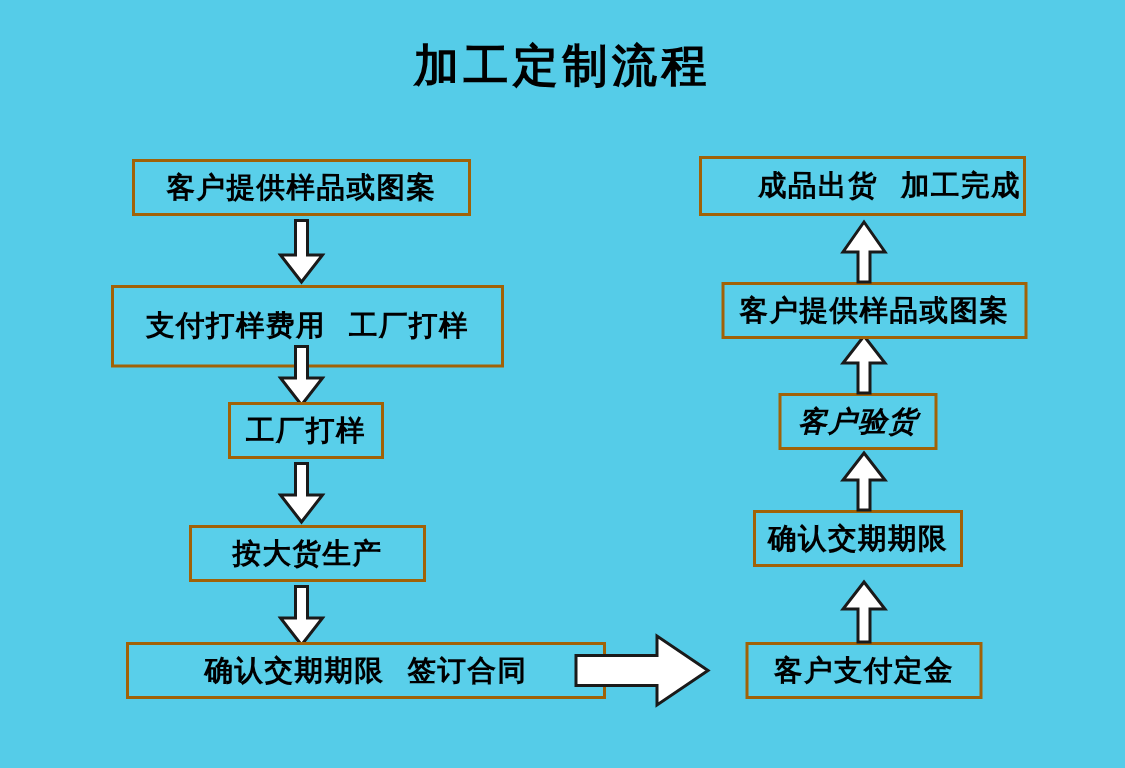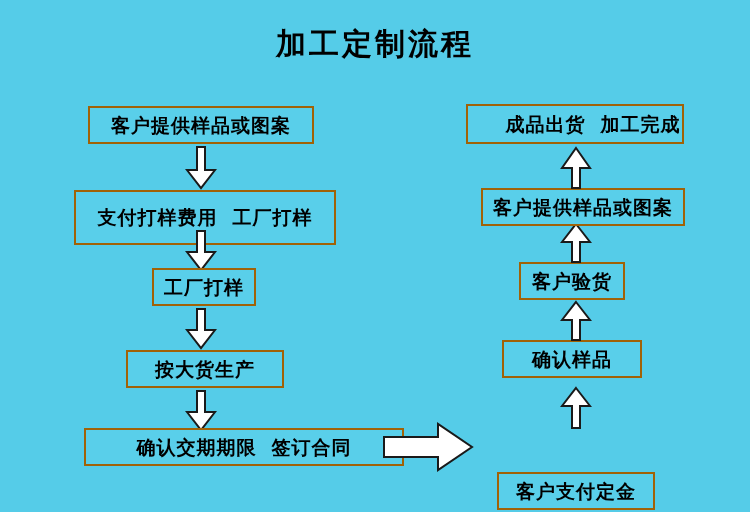--- a/index.html
+++ b/index.html
@@ -103,37 +103,37 @@
   </div>
 
   <div class="node" style="left:84px; top:428px; width:320px; height:38px;">确认交期期限  签订合同</div>
 
   <div class="arrow" style="left:382px; top:418px;">
     <svg width="92" height="58" viewBox="0 0 92 58">
       <polygon class="body" points="2,19 56,19 56,6 90,29 56,52 56,39 2,39"></polygon>
     </svg>
   </div>
 
-  <div class="node" style="left:497px; top:428px; width:158px; height:38px;margin-top:44px;">客户支付定金</div>
+  <div class="node" style="left:497px; top:428px; width:158px; height:38px;">客户支付定金</div>
 
   <div class="arrow" style="left:560px; top:386px;">
     <svg width="32" height="44" viewBox="0 0 32 44">
       <polygon class="body" points="16,2 30,20 20,20 20,42 12,42 12,20 2,20"></polygon>
     </svg>
   </div>
 
-  <div class="node" style="left:502px; top:340px; width:140px; height:38px;">确认样品</div>
+  <div class="node" style="left:502px; top:340px; width:140px; height:38px;">确认交期期限</div>
 
   <div class="arrow" style="left:560px; top:300px;">
     <svg width="32" height="42" viewBox="0 0 32 42">
       <polygon class="body" points="16,2 30,20 20,20 20,40 12,40 12,20 2,20"></polygon>
     </svg>
   </div>
 
-  <div class="node" style="left:519px; top:262px; width:106px; height:38px;">客户验货</div>
+  <div class="node" style="left:519px; top:262px; width:106px; height:38px;font-style:italic;">客户验货</div>
 
   <div class="arrow" style="left:560px; top:222px;">
     <svg width="32" height="42" viewBox="0 0 32 42">
       <polygon class="body" points="16,2 30,20 20,20 20,40 12,40 12,20 2,20"></polygon>
     </svg>
   </div>
 
   <div class="node" style="left:481px; top:188px; width:204px; height:38px;">客户提供样品或图案</div>
 
   <div class="arrow" style="left:560px; top:146px;">

